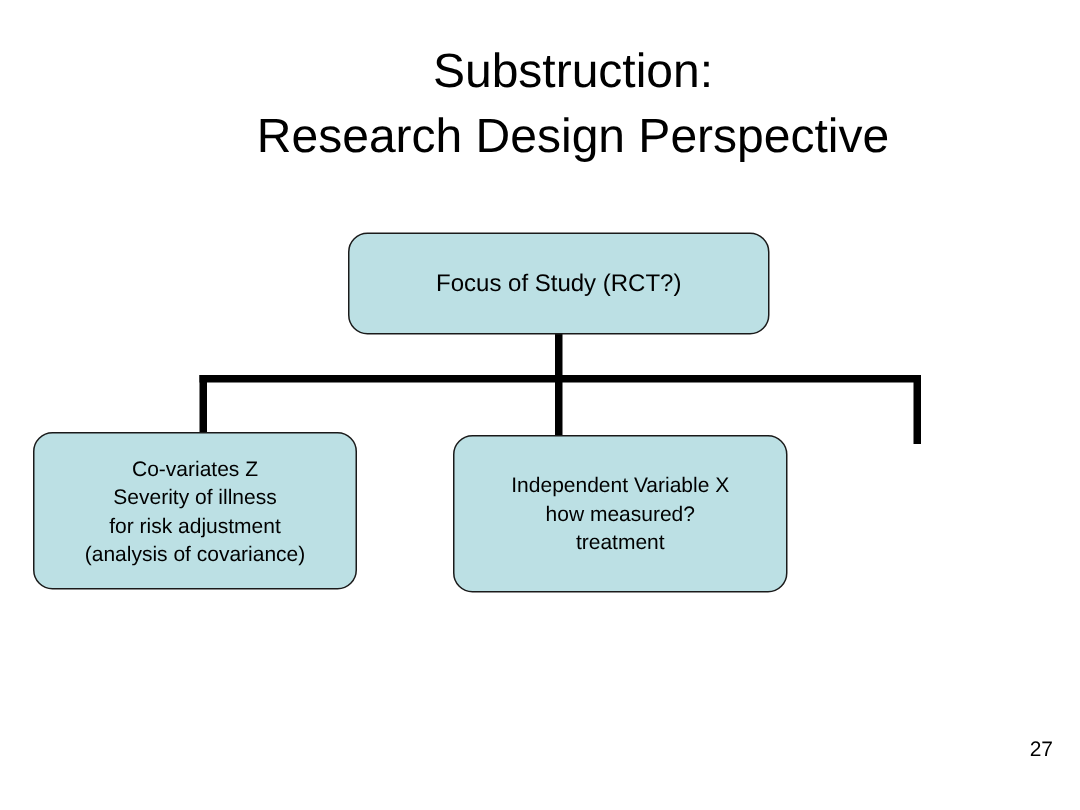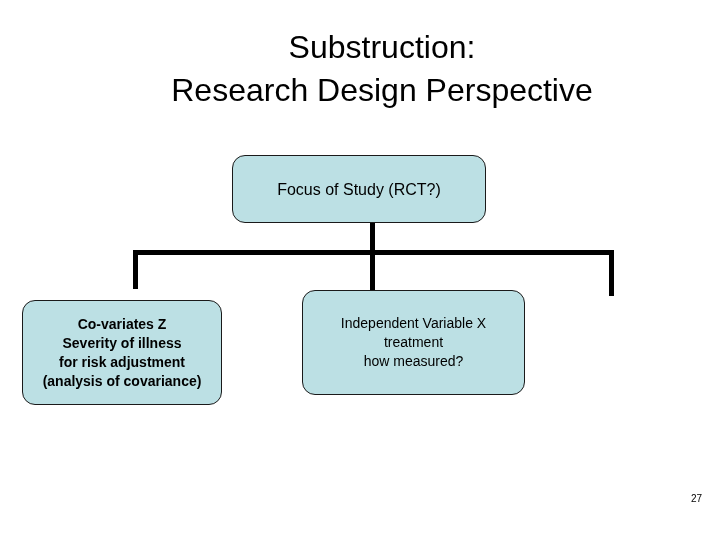--- a/index.html
+++ b/index.html
@@ -62,31 +62,30 @@
     box-sizing: border-box;
   }
   .node .txt span {
     display: block;
     white-space: nowrap;
   }
 
   #node-focus {
     left: 232px;
     top: 155px;
-    width: 254px;
+    width: 281px;
     height: 68px;
     font-size: 16px;
     line-height: 21px;
   }
   #node-covariates {
     left: 22px;
-    top: 300px;
-    width: 200px;
+    top: 288px;
+    width: 216px;
     height: 105px;
-    font-weight: bold;
   }
   #node-independent {
     left: 258px;
     top: 290px;
     width: 223px;
     height: 105px;
     margin-left: 44px;
   }
   #node-dependent {
     left: 499px;
@@ -134,21 +133,21 @@
     top: 250px;
     width: 5px;
     height: 46px;
   }
 
   
   .page-number {
     position: absolute;
     right: 18px;
     top: 491px;
-    font-size: 10px;
+    font-size: 14px;
     line-height: 16px;
     color: #000000;
   }
 </style>
 </head>
 <body>
 
 <div class="slide">
 
   <div class="slide-title">
@@ -173,21 +172,21 @@
       <span>Co-variates  Z</span>
       <span>Severity of illness</span>
       <span>for risk adjustment</span>
       <span>(analysis of covariance)</span>
     </span>
   </div>
 
   <div class="node" id="node-independent">
     <span class="txt">
       <span>Independent Variable X</span>
+      <span>how measured?</span>
       <span>treatment</span>
-      <span>how measured?</span>
     </span>
   </div>
 
 
   <div class="page-number">27</div>
 
 </div>
 
 </body></html>

